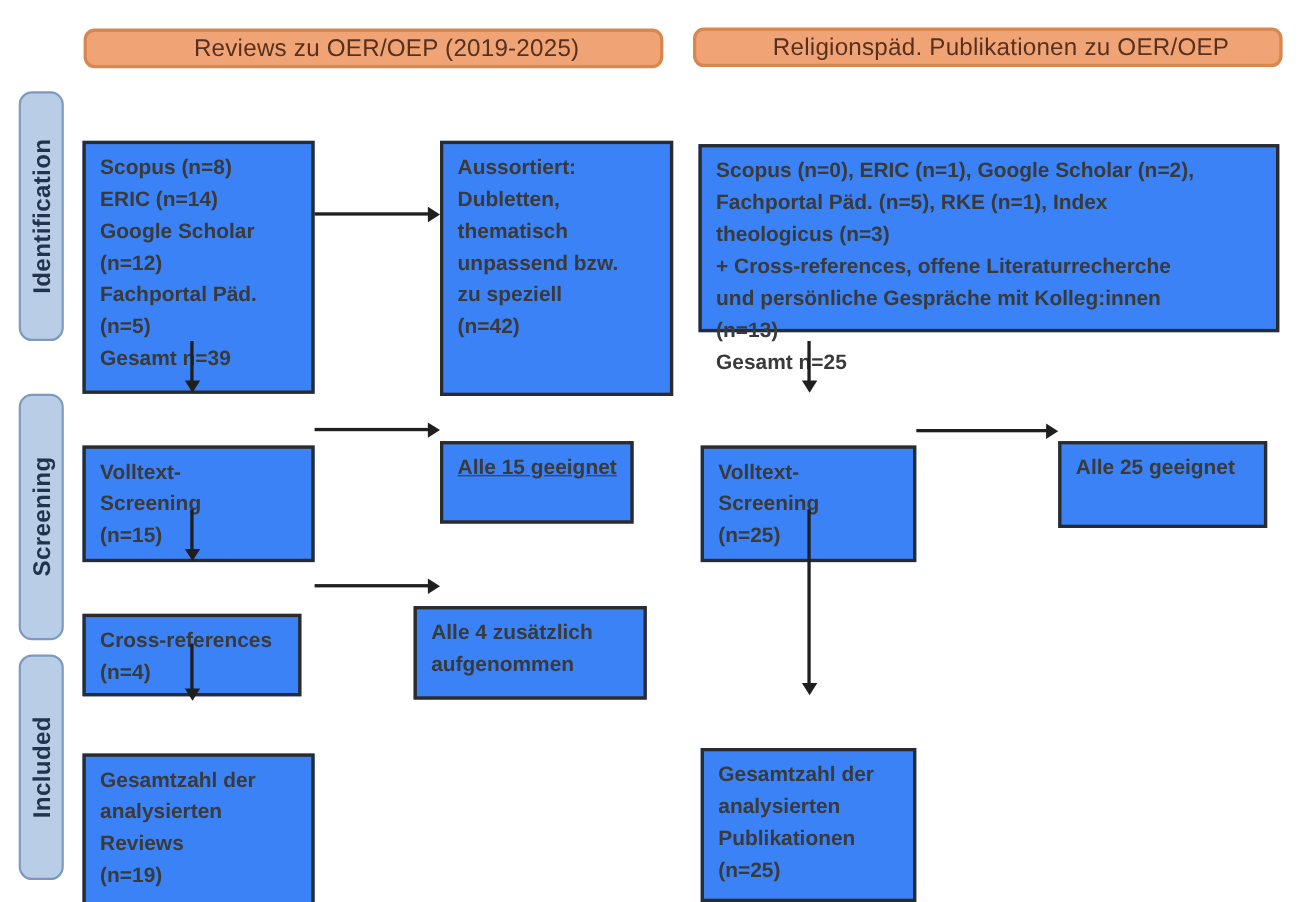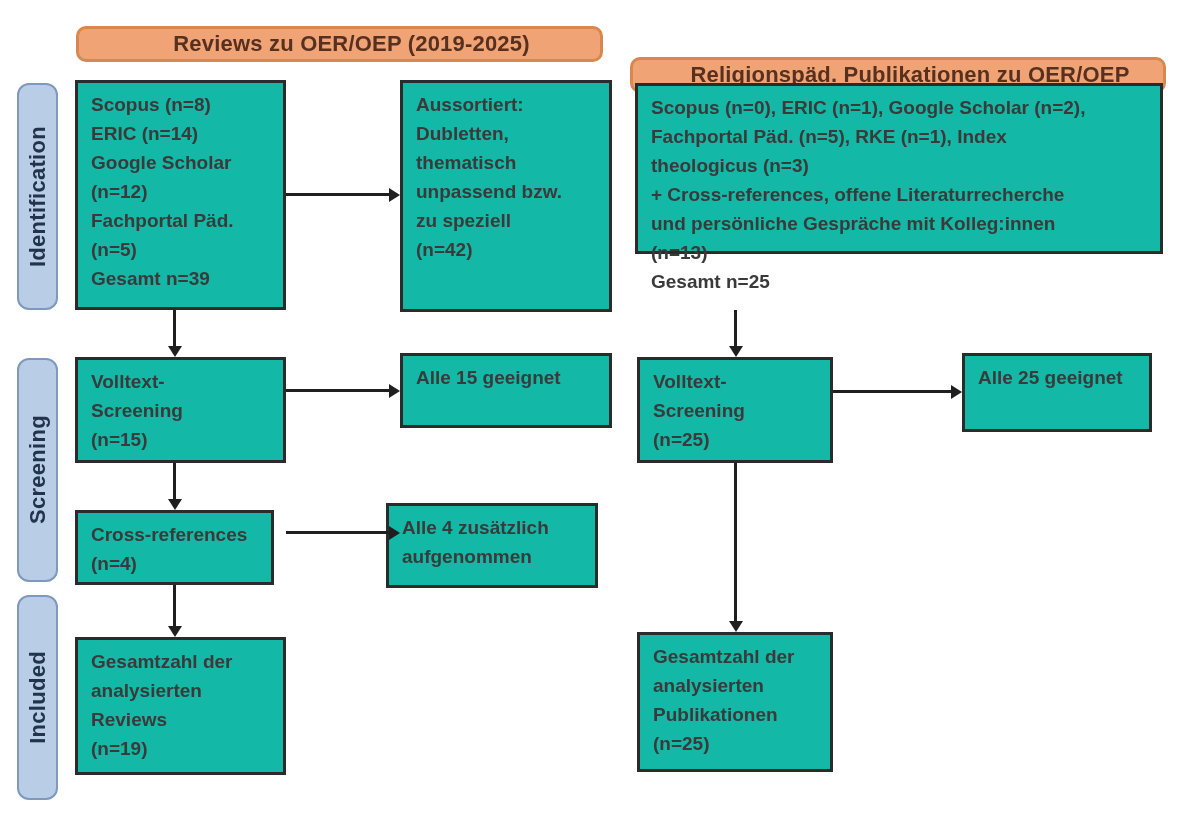--- a/index.html
+++ b/index.html
@@ -11,21 +11,21 @@
     font-family: "Liberation Sans", sans-serif;
     overflow: hidden;
   }
   .col-header {
     position: absolute;
     background: #f0a475;
     border: 3px solid #d8874f;
     border-radius: 10px;
     color: #57301f;
     font-size: 22px;
-    font-weight: 700;
+    font-weight: 400;
     display: flex;
     align-items: center;
     justify-content: center;
     box-sizing: border-box;
     letter-spacing: 0.2px;
     padding-left: 24px;
   }
   .stage-pill {
     position: absolute;
     background: #b9cde7;
@@ -40,29 +40,30 @@
     writing-mode: vertical-rl;
     transform: rotate(180deg);
     font-size: 22px;
     font-weight: 700;
     color: #22334e;
     letter-spacing: 0.3px;
     white-space: nowrap;
   }
   .flow-box {
     position: absolute;
-    background: #14b8a6;
+    background: #3b82f6;
     border: 3px solid #2b2b2b;
     box-sizing: border-box;
     color: #3a3a3a;
     font-size: 19px;
     font-weight: 600;
     line-height: 29px;
     padding: 7px 12px 0 13px;
     white-space: pre-line;
+    margin-top: 48px;
   }
   .arrow-v {
     position: absolute;
     width: 3px;
     background: #1f1f1f;
   }
   .arrow-v::after {
     content: "";
     position: absolute;
     bottom: -10px;
@@ -87,21 +88,21 @@
     border-bottom: 7px solid transparent;
     border-left: 11px solid #1f1f1f;
   }
 </style>
 </head>
 <body>
 
 <div id="canvas">
 
   <div class="col-header" style="left:76px; top:26px; width:527px; height:36px;">Reviews zu OER/OEP (2019-2025)</div>
-  <div class="col-header" style="left:630px; top:25px; width:536px; height:36px;margin-top:32px;">Religionspäd. Publikationen zu OER/OEP</div>
+  <div class="col-header" style="left:630px; top:25px; width:536px; height:36px;">Religionspäd. Publikationen zu OER/OEP</div>
 
   <div class="stage-pill" style="left:17px; top:83px; width:41px; height:227px;">
     <span>Identification</span>
   </div>
   <div class="stage-pill" style="left:17px; top:358px; width:41px; height:224px;">
     <span>Screening</span>
   </div>
   <div class="stage-pill" style="left:17px; top:595px; width:41px; height:205px;">
     <span>Included</span>
   </div>
@@ -118,26 +119,26 @@
 Dubletten,
 thematisch
 unpassend bzw.
 zu speziell
 (n=42)</div>
 
   <div class="flow-box" style="left:75px; top:357px; width:211px; height:106px;">Volltext-
 Screening
 (n=15)</div>
 
-  <div class="flow-box" style="left:400px; top:353px; width:212px; height:75px;">Alle 15 geeignet</div>
+  <div class="flow-box" style="left:400px; top:353px; width:176px; height:75px;text-decoration:underline;">Alle 15 geeignet</div>
 
   <div class="flow-box" style="left:75px; top:510px; width:199px; height:75px;">Cross-references
 (n=4)</div>
 
-  <div class="flow-box" style="left:386px; top:503px; width:212px; height:85px;">Alle 4 zusätzlich
+  <div class="flow-box" style="left:376px; top:503px; width:212px; height:85px;">Alle 4 zusätzlich
 aufgenommen</div>
 
   <div class="flow-box" style="left:75px; top:637px; width:211px; height:138px;">Gesamtzahl der
 analysierten
 Reviews
 (n=19)</div>
 
   <div class="arrow-v" style="left:173px; top:310px; height:37px;"></div>
   <div class="arrow-h" style="left:286px; top:193px; width:104px;"></div>
   <div class="arrow-h" style="left:286px; top:389px; width:104px;"></div>

